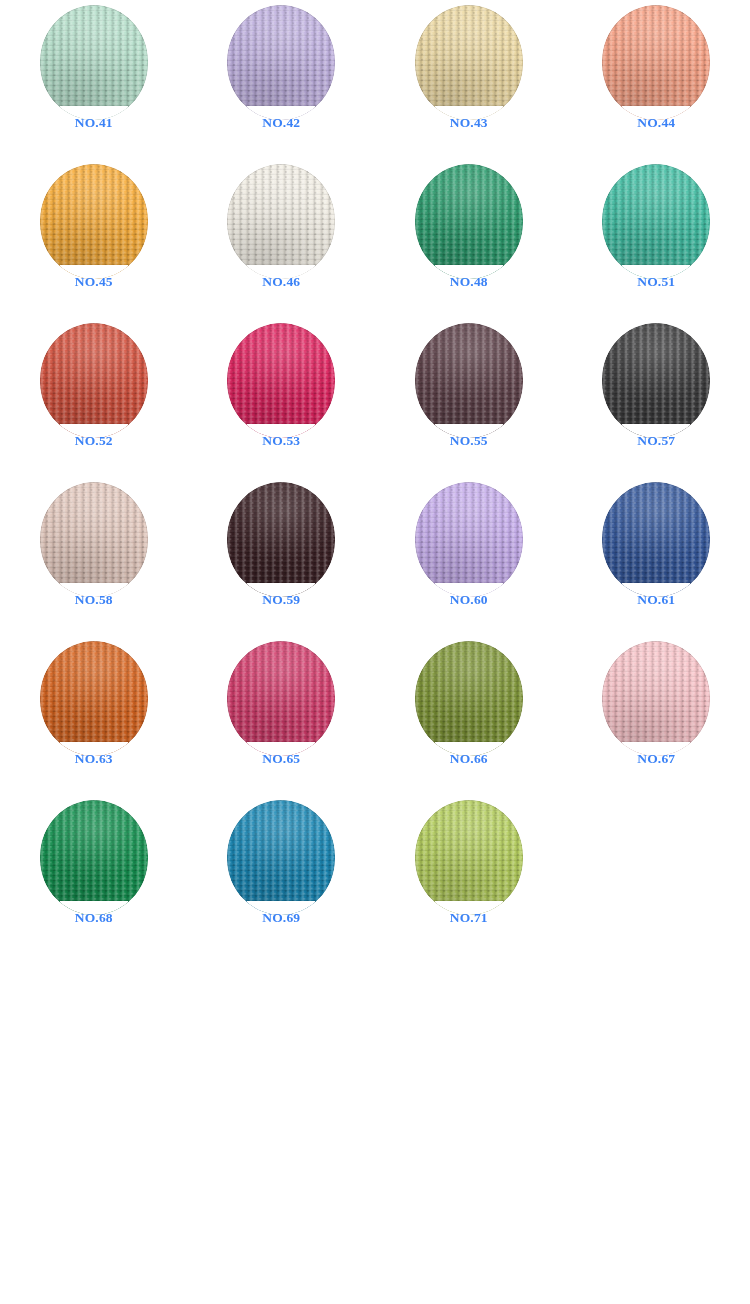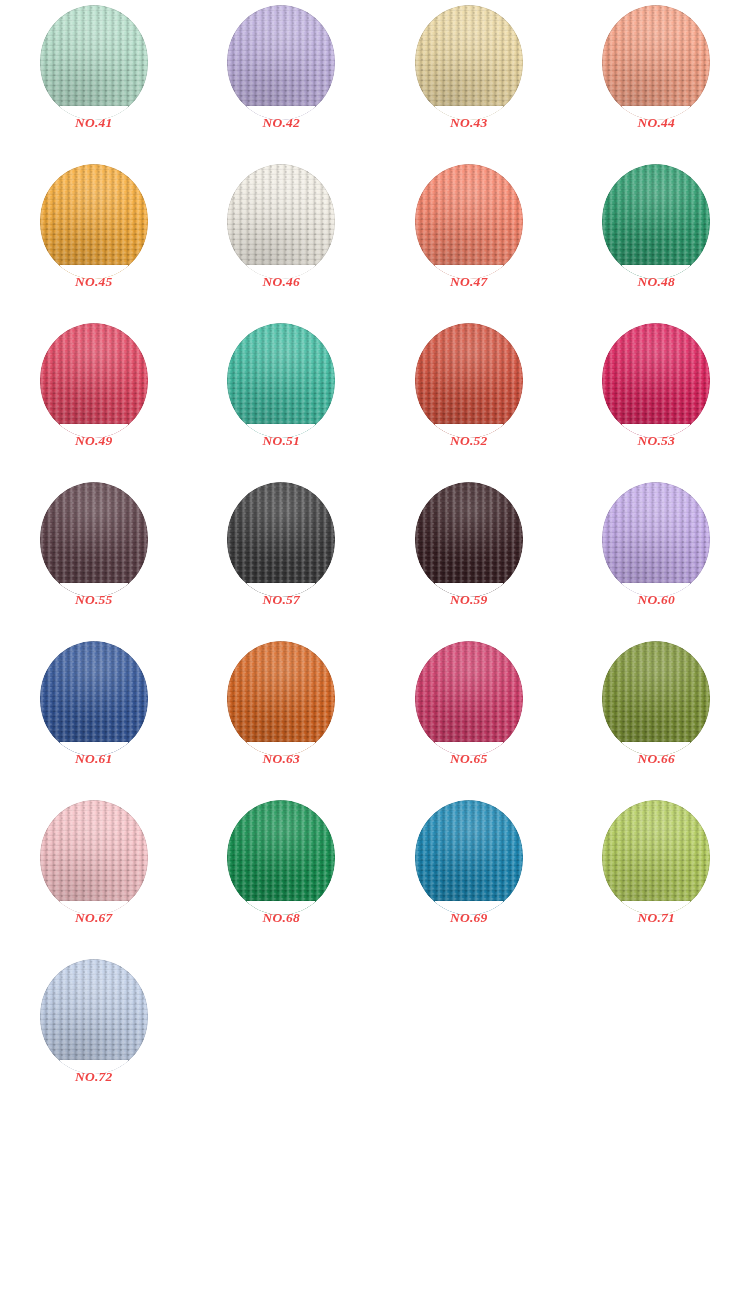--- a/index.html
+++ b/index.html
@@ -165,24 +165,23 @@
   .swatch-label {
     position: absolute;
     left: 0;
     right: 0;
     top: 112px;
     text-align: center;
     font-family: "Liberation Serif", "DejaVu Serif", serif;
     font-weight: bold;
     font-size: 13.5px;
     letter-spacing: 0.2px;
-    color: #ef4444;
+    color: #3b82f6;
     line-height: 16px;
     white-space: nowrap;
-    font-style: italic;
   }
 </style>
 </head>
 <body>
 
 <div id="swatch-grid">
     <div class="swatch-cell">
       <div class="chip-shadow"></div>
       <div class="chip" title="NO.41" style="--c: #b5e0cb;">
         <div class="base"></div>
@@ -249,56 +248,32 @@
         <div class="ribs"></div>
         <div class="stitches"></div>
         <div class="stitches2"></div>
         <div class="shade"></div>
         <div class="rim"></div>
       </div>
       <div class="swatch-label">NO.46</div>
     </div>
     <div class="swatch-cell">
       <div class="chip-shadow"></div>
-      <div class="chip" title="NO.47" style="--c: #f9846a;">
-        <div class="base"></div>
-        <div class="ribs"></div>
-        <div class="stitches"></div>
-        <div class="stitches2"></div>
-        <div class="shade"></div>
-        <div class="rim"></div>
-      </div>
-      <div class="swatch-label">NO.47</div>
-    </div>
-    <div class="swatch-cell">
-      <div class="chip-shadow"></div>
       <div class="chip" title="NO.48" style="--c: #2a9c6d;">
         <div class="base"></div>
         <div class="ribs"></div>
         <div class="stitches"></div>
         <div class="stitches2"></div>
         <div class="shade"></div>
         <div class="rim"></div>
       </div>
       <div class="swatch-label">NO.48</div>
     </div>
     <div class="swatch-cell">
       <div class="chip-shadow"></div>
-      <div class="chip" title="NO.49" style="--c: #e44360;">
-        <div class="base"></div>
-        <div class="ribs"></div>
-        <div class="stitches"></div>
-        <div class="stitches2"></div>
-        <div class="shade"></div>
-        <div class="rim"></div>
-      </div>
-      <div class="swatch-label">NO.49</div>
-    </div>
-    <div class="swatch-cell">
-      <div class="chip-shadow"></div>
       <div class="chip" title="NO.51" style="--c: #3fbda2;">
         <div class="base"></div>
         <div class="ribs"></div>
         <div class="stitches"></div>
         <div class="stitches2"></div>
         <div class="shade"></div>
         <div class="rim"></div>
       </div>
       <div class="swatch-label">NO.51</div>
     </div>
@@ -345,20 +320,32 @@
         <div class="ribs"></div>
         <div class="stitches"></div>
         <div class="stitches2"></div>
         <div class="shade"></div>
         <div class="rim"></div>
       </div>
       <div class="swatch-label">NO.57</div>
     </div>
     <div class="swatch-cell">
       <div class="chip-shadow"></div>
+      <div class="chip" title="NO.58" style="--c: #e3c8bd;">
+        <div class="base"></div>
+        <div class="ribs"></div>
+        <div class="stitches"></div>
+        <div class="stitches2"></div>
+        <div class="shade"></div>
+        <div class="rim"></div>
+      </div>
+      <div class="swatch-label">NO.58</div>
+    </div>
+    <div class="swatch-cell">
+      <div class="chip-shadow"></div>
       <div class="chip" title="NO.59" style="--c: #3a2024;">
         <div class="base"></div>
         <div class="ribs"></div>
         <div class="stitches"></div>
         <div class="stitches2"></div>
         <div class="shade"></div>
         <div class="rim"></div>
       </div>
       <div class="swatch-label">NO.59</div>
     </div>
@@ -463,25 +450,13 @@
       <div class="chip" title="NO.71" style="--c: #b4ce5c;">
         <div class="base"></div>
         <div class="ribs"></div>
         <div class="stitches"></div>
         <div class="stitches2"></div>
         <div class="shade"></div>
         <div class="rim"></div>
       </div>
       <div class="swatch-label">NO.71</div>
     </div>
-    <div class="swatch-cell">
-      <div class="chip-shadow"></div>
-      <div class="chip" title="NO.72" style="--c: #c0cfe8;">
-        <div class="base"></div>
-        <div class="ribs"></div>
-        <div class="stitches"></div>
-        <div class="stitches2"></div>
-        <div class="shade"></div>
-        <div class="rim"></div>
-      </div>
-      <div class="swatch-label">NO.72</div>
-    </div>
   </div>
 
 </body></html>

